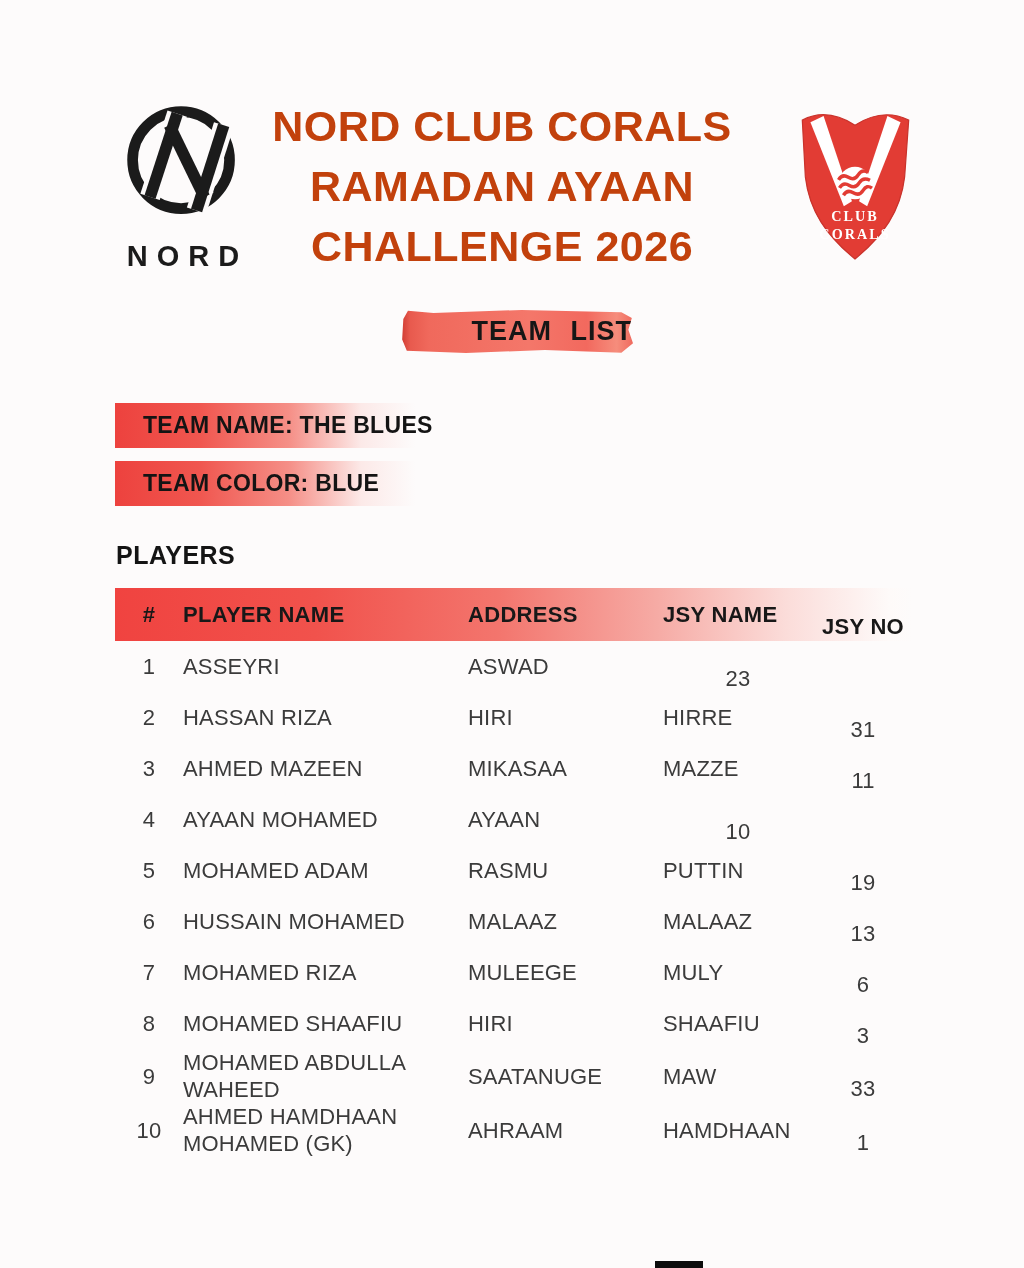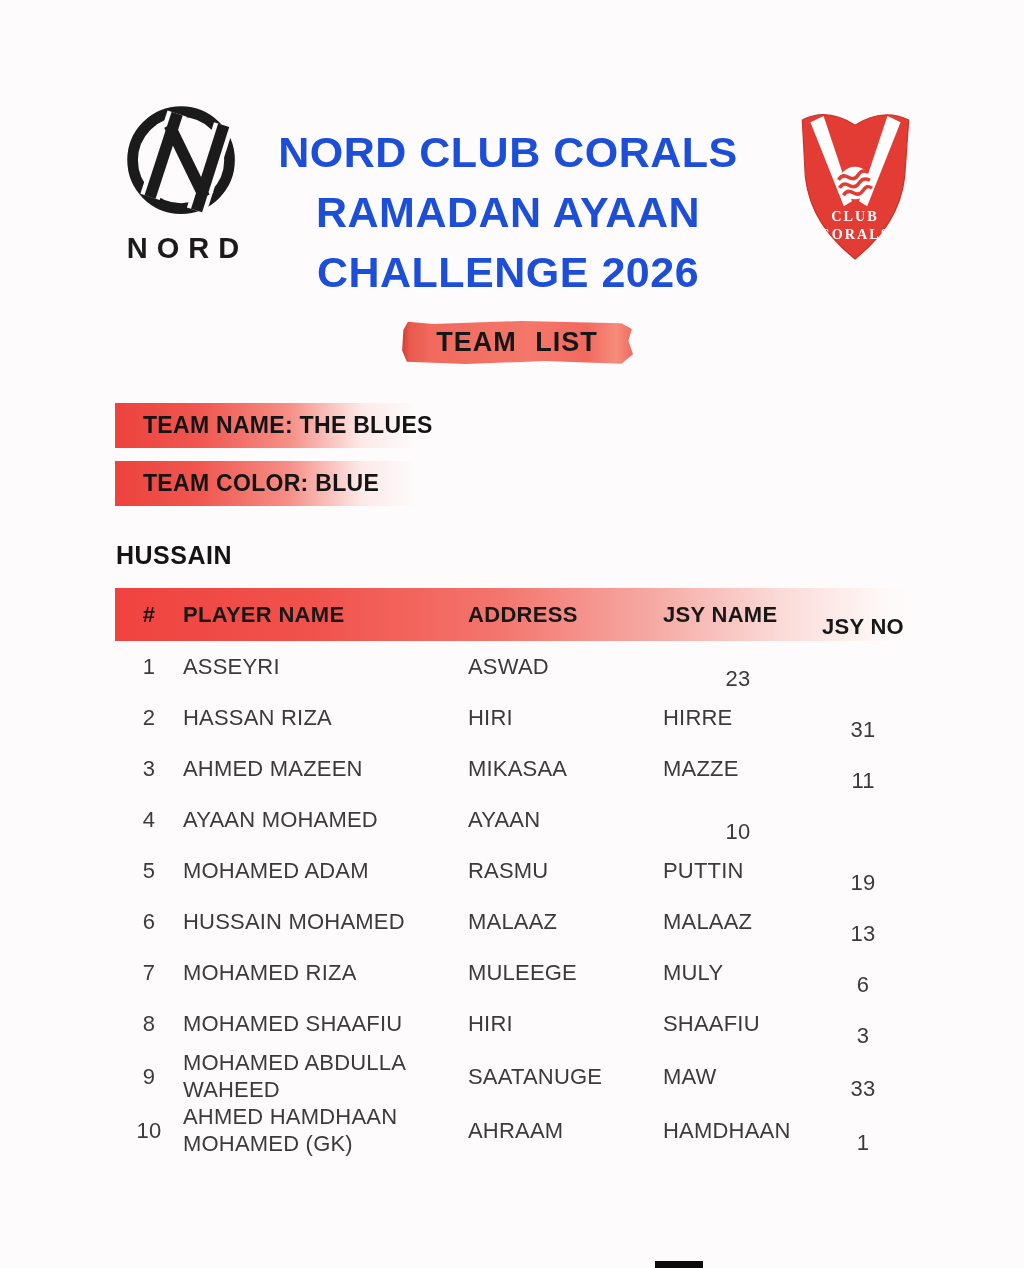--- a/index.html
+++ b/index.html
@@ -11,36 +11,36 @@
     font-family:"Liberation Sans", sans-serif;
     overflow:hidden;
     margin:0 auto;
   }
 
   
   .nord-logo { position:absolute; left:112px; top:98px; width:142px; text-align:center; }
   .nord-logo svg { display:block; margin:0 auto; }
   .nord-wordmark {
     font-size:29px; font-weight:600; color:#1b1b1b;
-    letter-spacing:9px; padding-left:9px; margin-top:2px;
+    letter-spacing:9px; padding-left:9px; margin-top:10px;
   }
 
   .title {
-    position:absolute; left:228px; top:96px; width:560px;
+    position:absolute; left:222px; top:96px; width:560px;
     text-align:center;
-    color:#1d4ed8;
-    font-weight:800; font-size:43px; line-height:60px; letter-spacing:0.5px;margin-top:26px;
+    color:#c2410c;
+    font-weight:800; font-size:43px; line-height:60px; letter-spacing:0.5px;
   }
 
   .crest { position:absolute; left:797px; top:108px; }
 
   
   .banner {
-    position:absolute; left:401px; top:320px; width:232px; height:45px;
-    display:flex; align-items:center; justify-content:center;
+    position:absolute; left:401px; top:309px; width:232px; height:45px;
+    display:flex; align-items:center; justify-content:flex-end;
     background:linear-gradient(90deg,#cf3a31 0%,#e85a4e 4%,#f0695c 12%,#f4776a 55%,#f2695e 80%,#f68d7c 93%,#ef6a5e 100%);
     clip-path:polygon(1% 22%, 3% 4%, 14% 9%, 52% 2%, 95% 7%, 99.5% 20%, 98% 46%, 100% 76%, 95% 97%, 62% 91%, 28% 98%, 2.5% 93%, 0.5% 68%);
   }
   .banner-label {
     font-size:27px; font-weight:800; color:#161616;
     letter-spacing:1px; word-spacing:10px;
   }
 
   
   .info-bar {
@@ -132,21 +132,21 @@
     <span class="banner-label">TEAM LIST</span>
   </div>
 
   <div class="info-bar name">
     <span class="info-label">TEAM NAME: THE BLUES</span>
   </div>
   <div class="info-bar color">
     <span class="info-label">TEAM COLOR: BLUE</span>
   </div>
 
-  <div class="players-heading">HUSSAIN</div>
+  <div class="players-heading">PLAYERS</div>
 
   <div class="table">
     <div class="thead">
       <div class="cell c-no">#</div>
       <div class="cell c-player">PLAYER NAME</div>
       <div class="cell">ADDRESS</div>
       <div class="cell">JSY NAME</div>
       <div class="cell c-jsyno">JSY NO</div>
     </div>
     <div>

